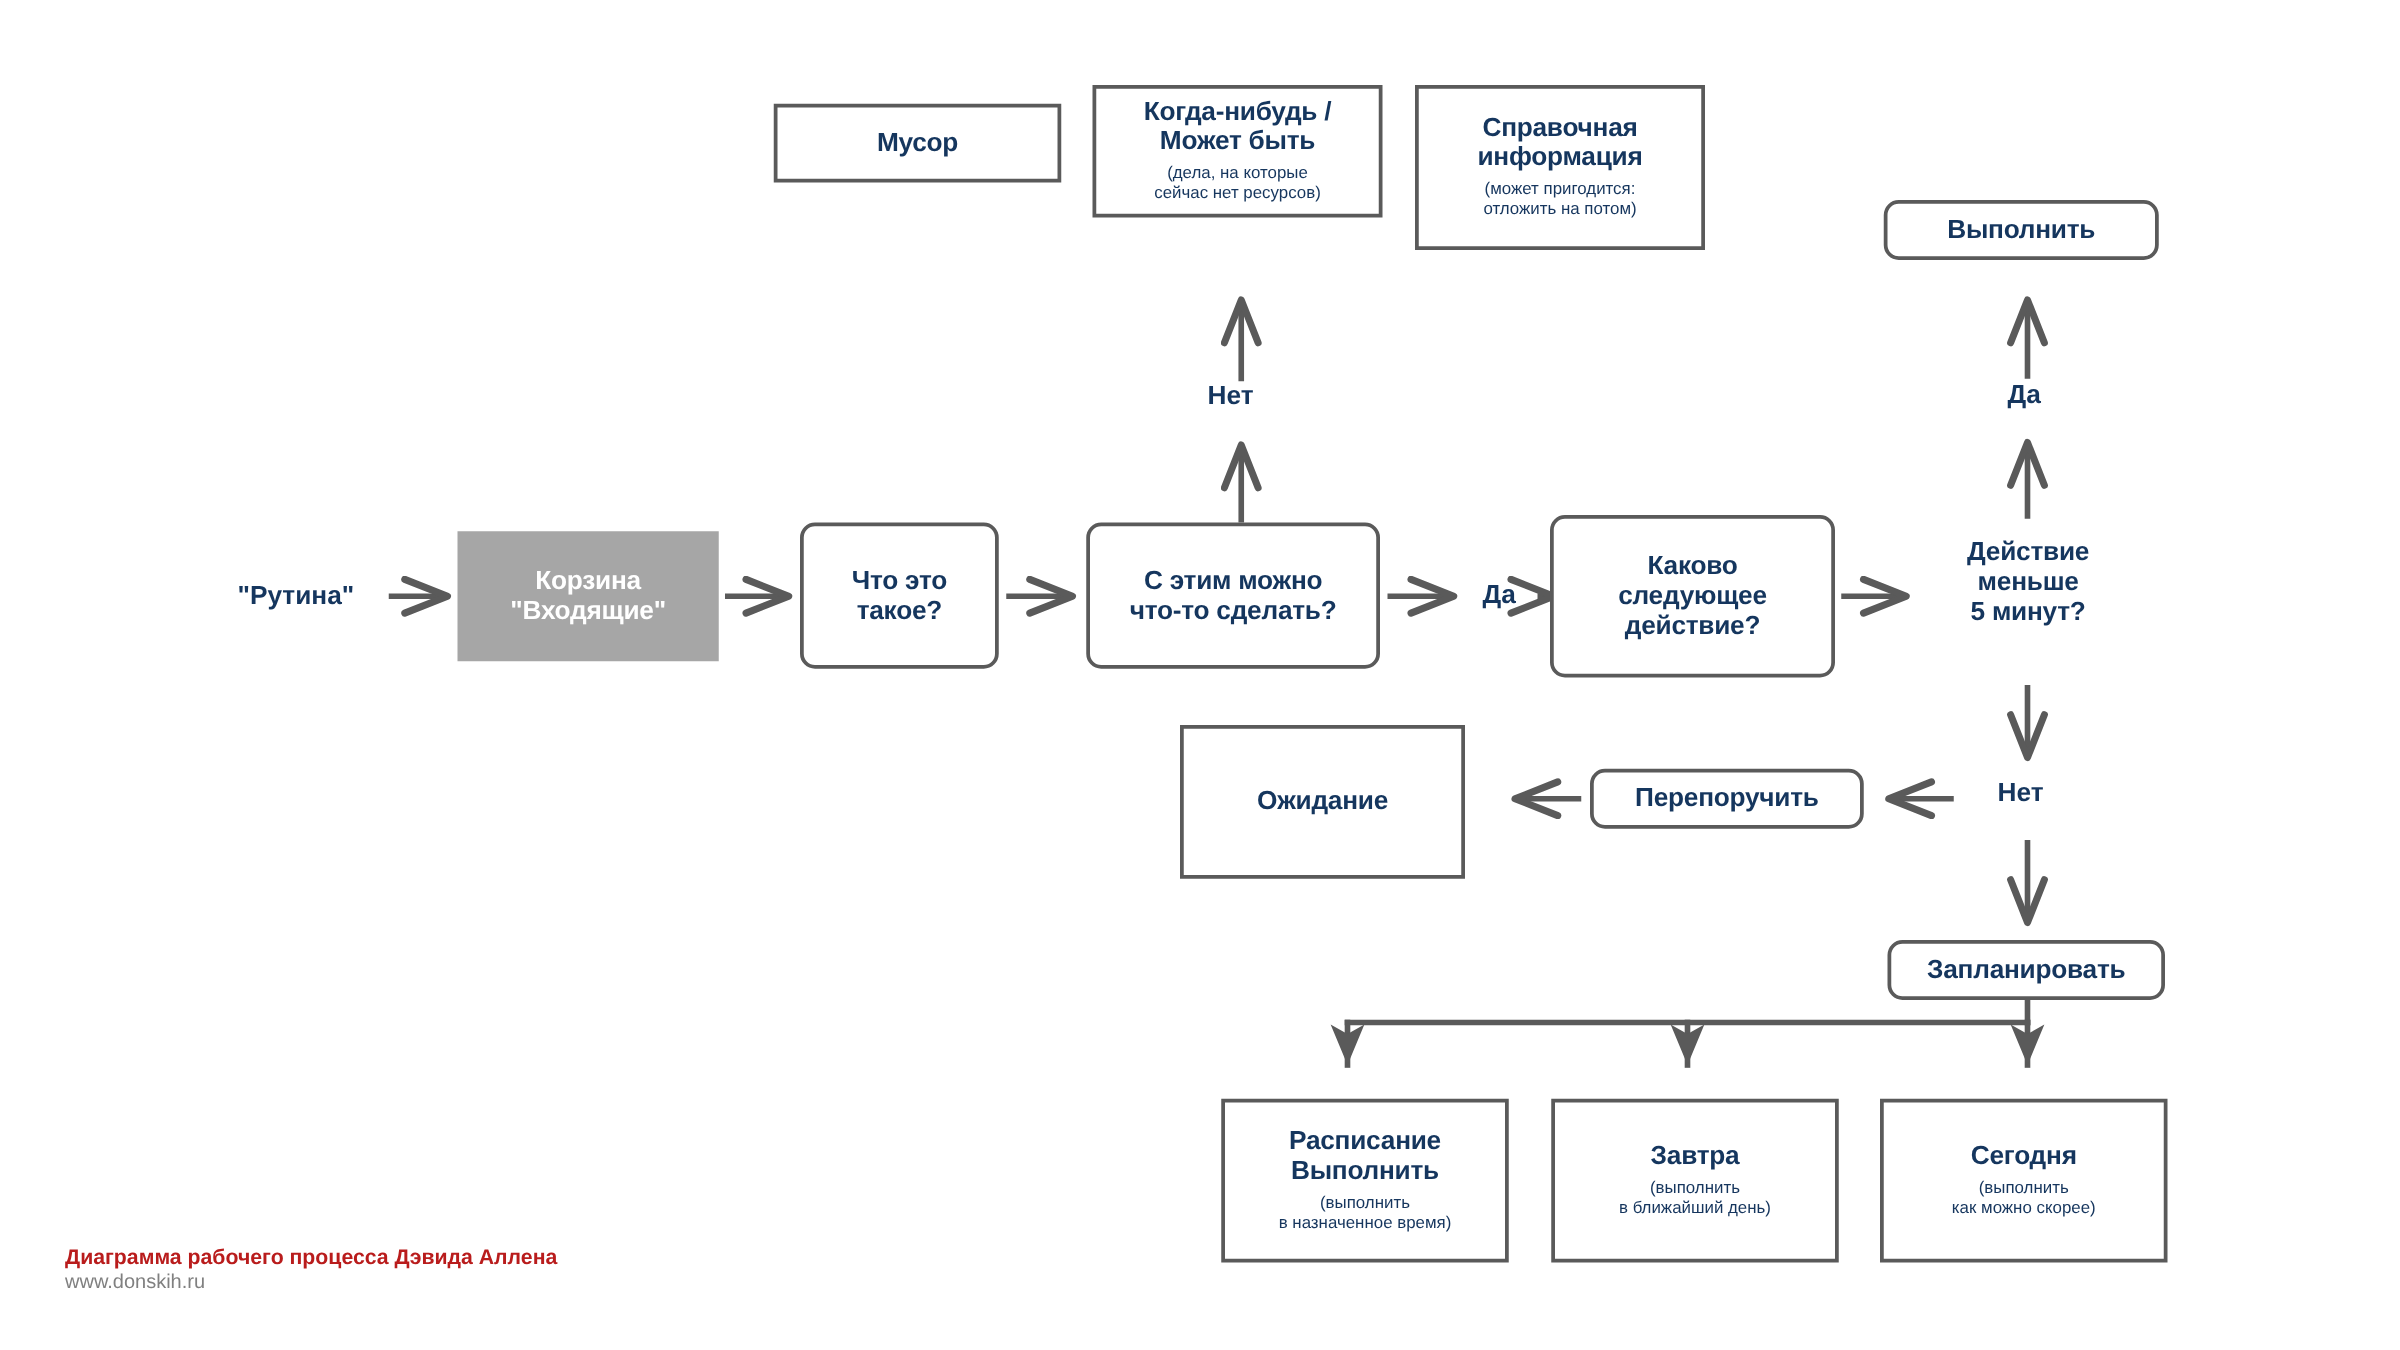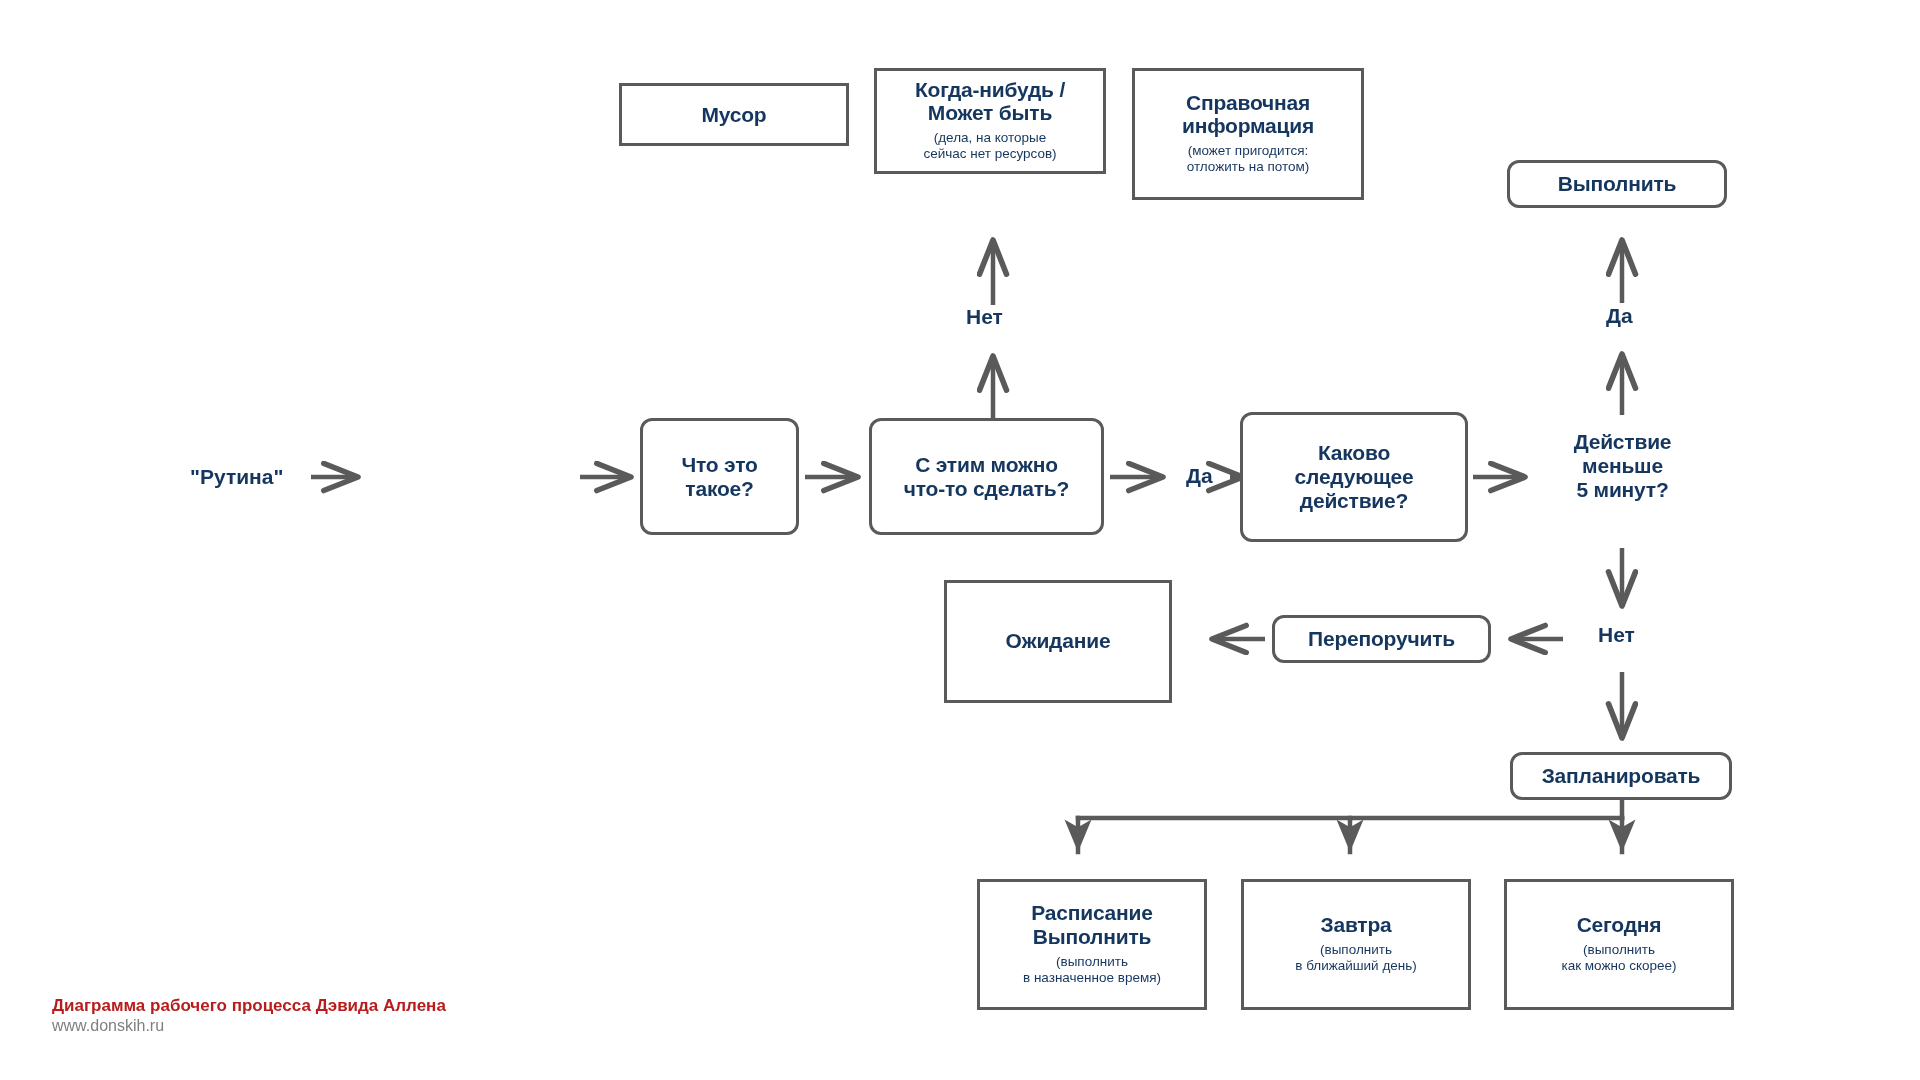--- a/index.html
+++ b/index.html
@@ -141,20 +141,24 @@
     <div class="n-sub">(может пригодится:
 отложить на потом)</div>
   </div>
 
   <div class="node rounded" style="left:1507px;top:160px;width:220px;height:48px;">
     <div class="n-title">Выполнить</div>
   </div>
 
   <span class="label" style="left:190px;top:465px;">"Рутина"</span>
 
+  <div class="node sharp filled" style="left:366px;top:425px;width:209px;height:104px;">
+    <div class="n-title">Корзина
+"Входящие"</div>
+  </div>
 
   <div class="node rounded" style="left:640px;top:418px;width:159px;height:117px;">
     <div class="n-title">Что это
 такое?</div>
   </div>
 
   <div class="node rounded" style="left:869px;top:418px;width:235px;height:117px;">
     <div class="n-title">С этим можно
 что-то сделать?</div>
   </div>

